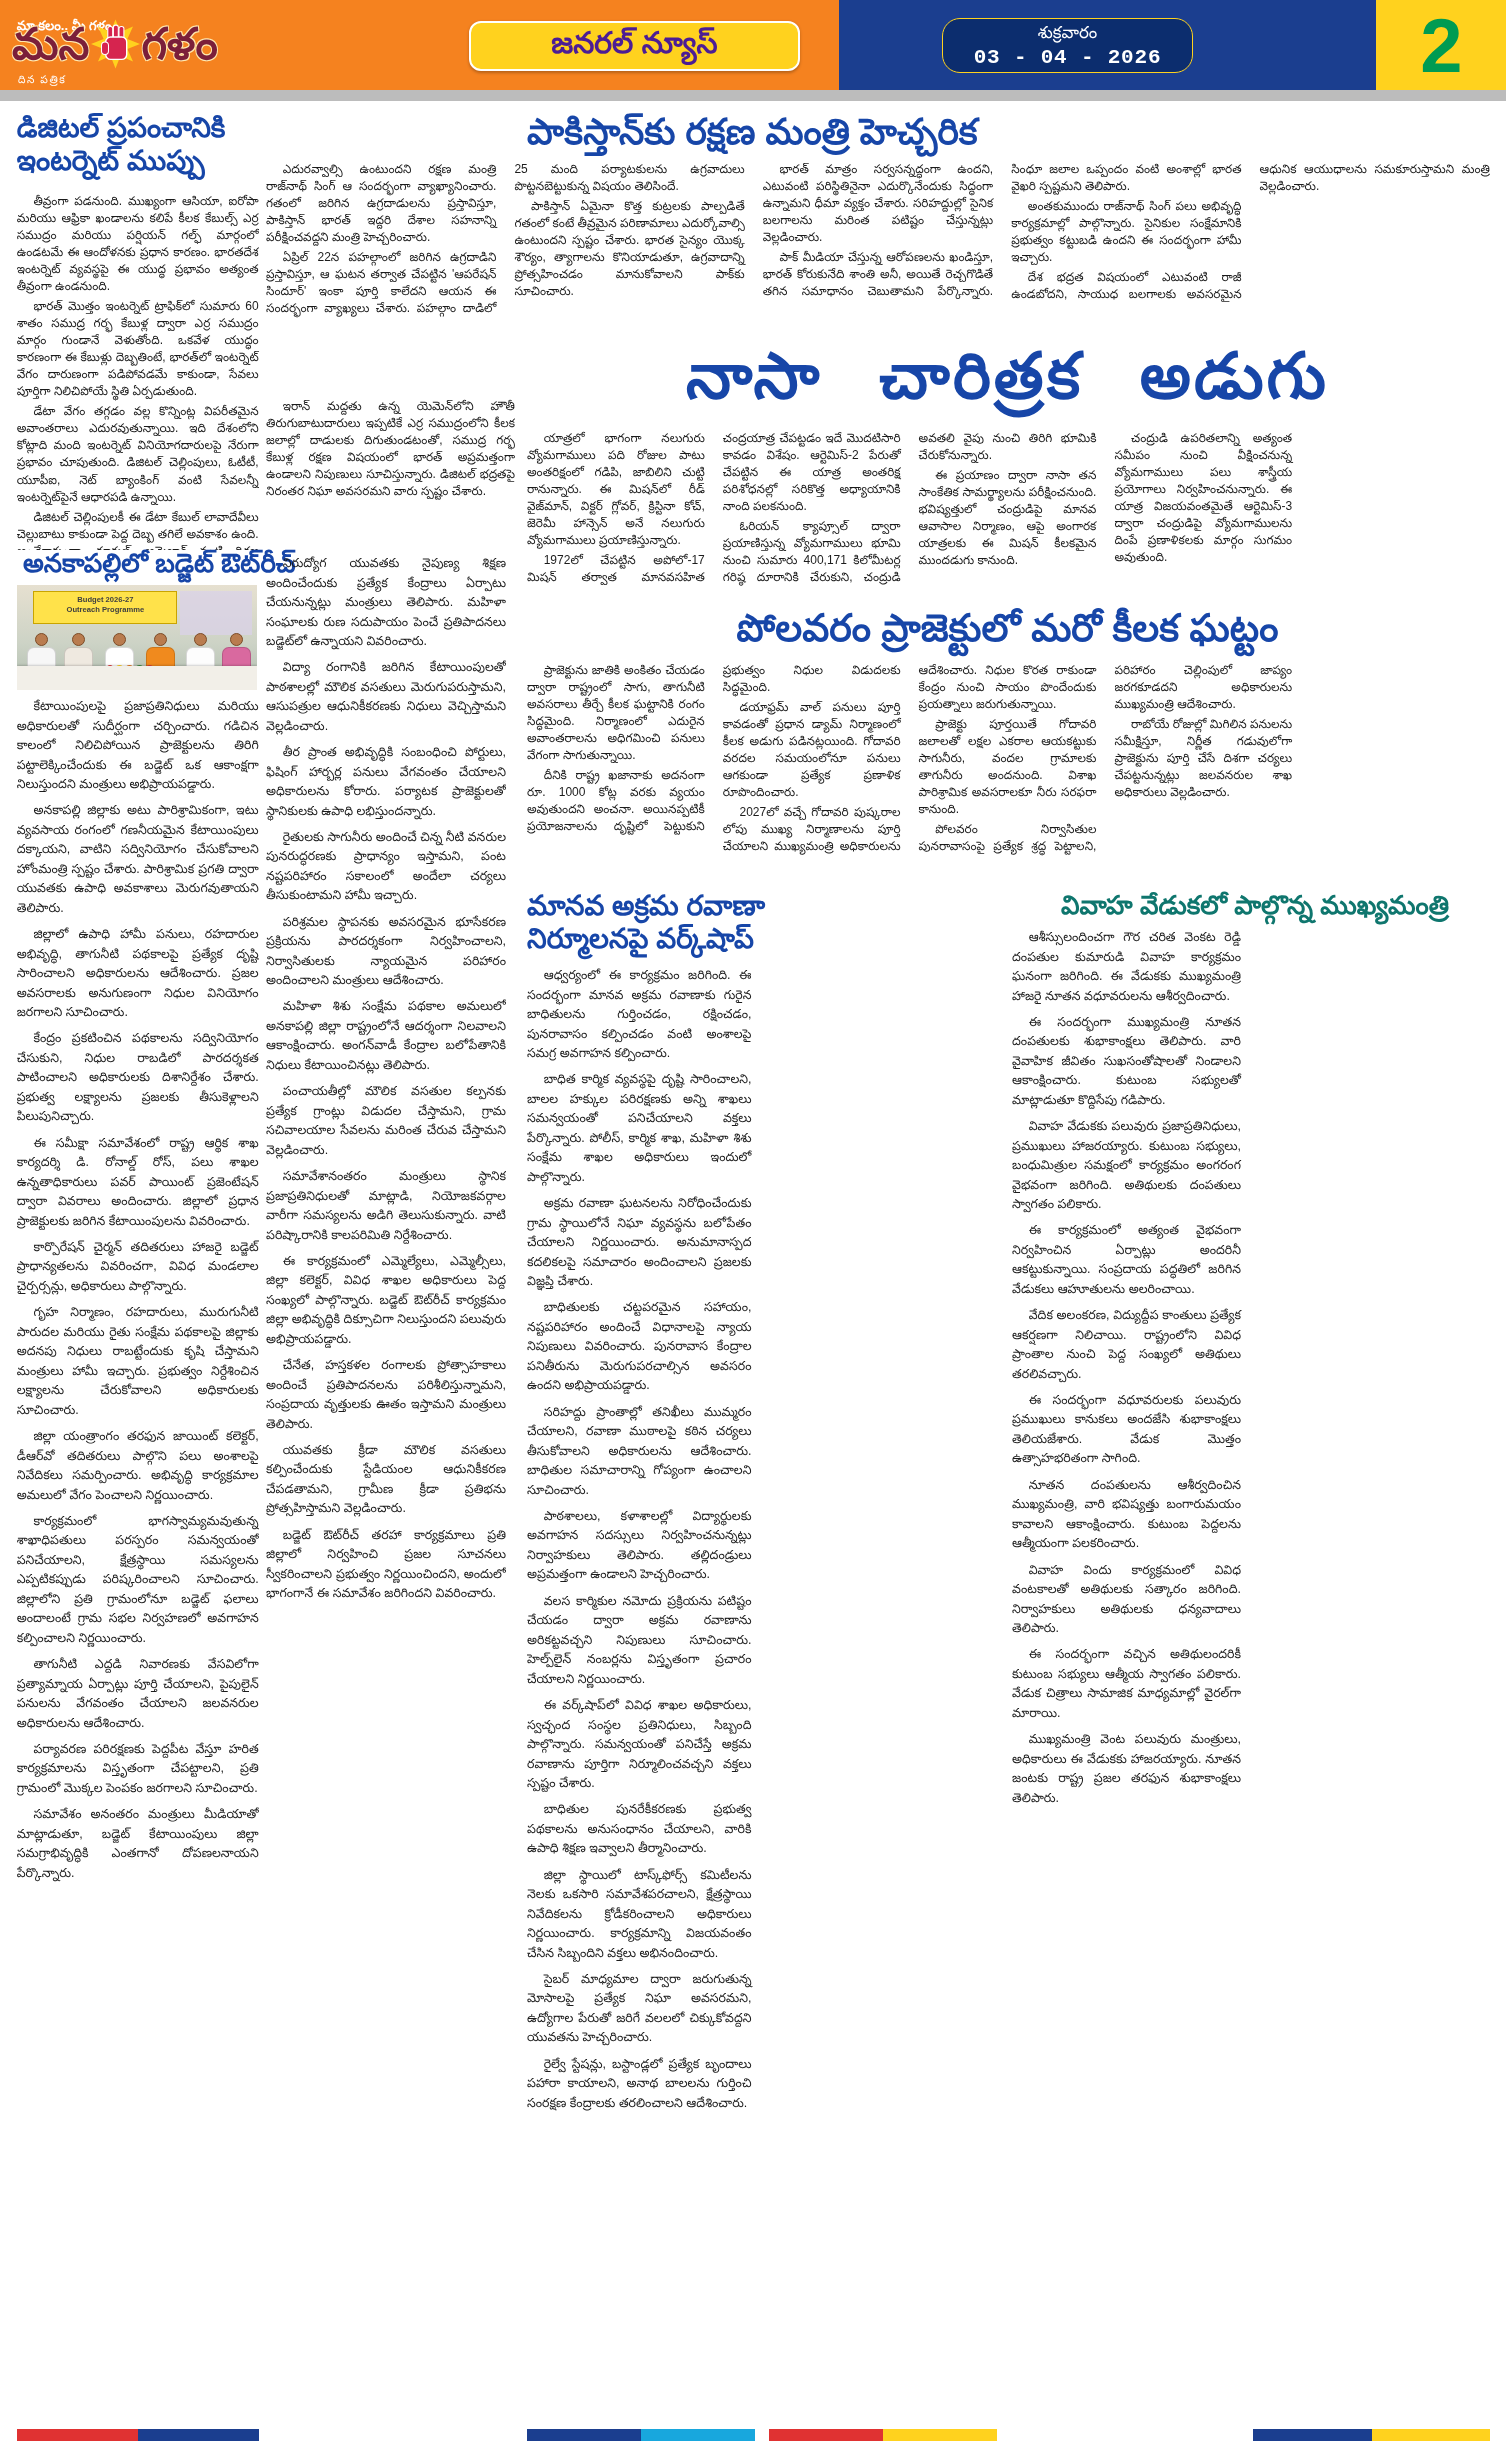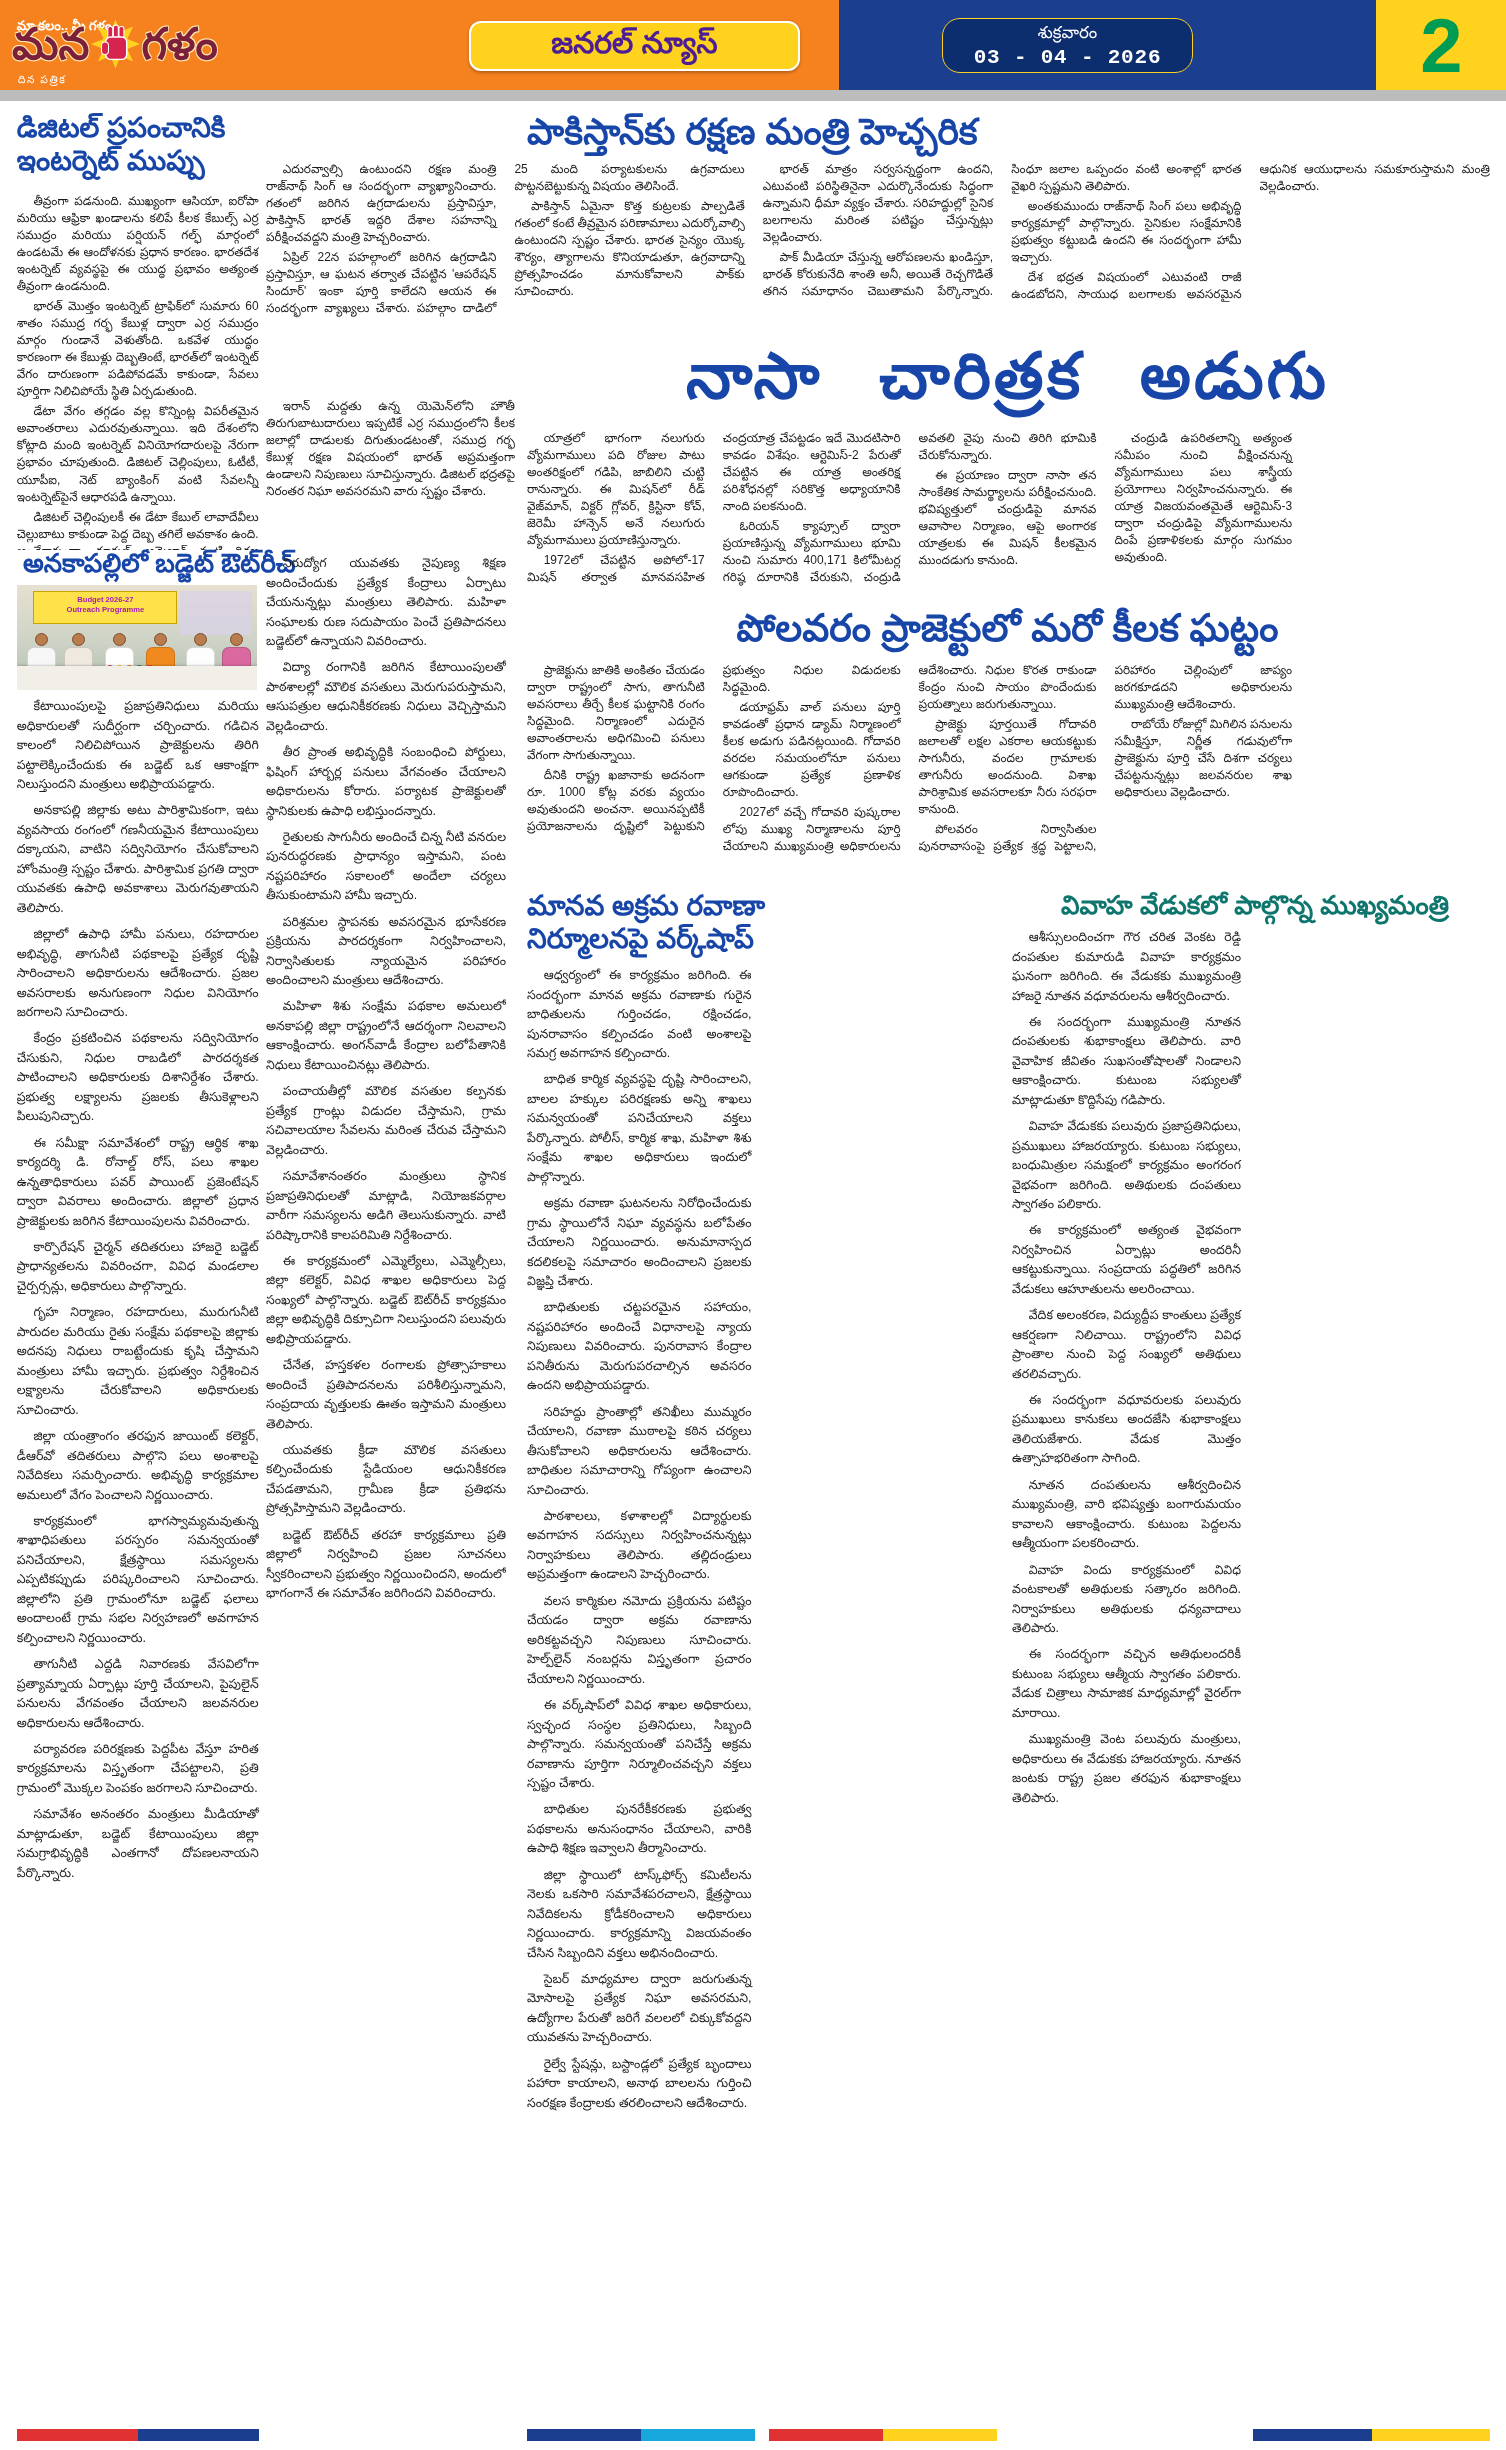--- a/index.html
+++ b/index.html
@@ -53,21 +53,21 @@
   .a4-col1 { left:16.7px;  top:697px;  width:242px;  height:1688px; }
   .a4-col2 { left:266px; top:554px;  width:240px;  height:1830px; }
   .a6-body { left:527px; top:966px; width:469px;  height:1419px; }
   .a7-body { left:1012px;top:928px; width:478px;  height:1457px; }
 
   
   .photo { position:absolute; left:16.7px; top:585px; width:240px; height:105px;
     background:linear-gradient(#e6e0d0 0%, #cdd3c6 55%, #aebcae 100%); overflow:hidden; }
   .ph-board { position:absolute; right:4.6px; top:6px; width:30%; height:42%; background:#d9d2e6; opacity:.8; }
   .ph-banner { position:absolute; left:16.7px; top:6px; width:144px; height:33px; background:#ffe24a;
-    border:0.8px solid #c9a400; text-align:center; color:#a21caf; font-weight:bold; padding-top:3px; }
+    border:0.8px solid #c9a400; text-align:center; color:#404040; font-weight:bold; padding-top:3px; }
   .ph-banner div { font-size:7.6px; line-height:1.3; }
   .person { position:absolute; bottom:23px; display:flex; flex-direction:column; align-items:center; }
   .person .head { width:13px; height:13px; border-radius:50%; background:#b97c4f; border:0.8px solid #7c4c28; }
   .person .torso { width:29px; height:20.5px; border-radius:6.8px 6.8px 0 0; margin-top:0.8px; border:0.8px solid rgba(0,0,0,.15); }
   .ph-table { position:absolute; left:0; bottom:0; width:100%; height:24px; background:#f2efe8; box-shadow:0 -1.5px 2.3px rgba(0,0,0,.25); }
   .ph-flowers { position:absolute; bottom:18px; left:90px; display:flex; gap:3px; }
   .ph-flowers i { width:6.8px; height:6.8px; border-radius:50%; display:inline-block; }
   .fl-red { background:#e23a3a; } .fl-yel { background:#ffd21e; } .fl-org { background:#e87c1f; } .fl-grn { background:#3f8d3f; }
 
   

